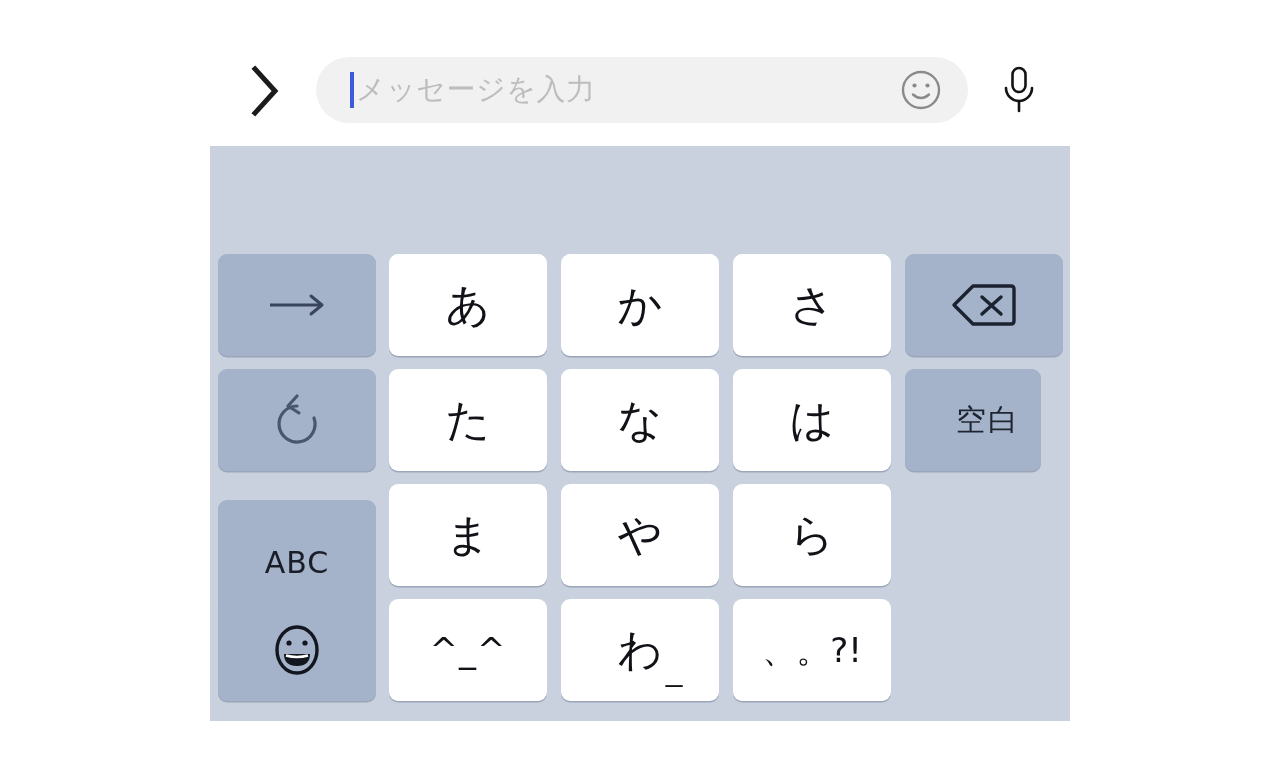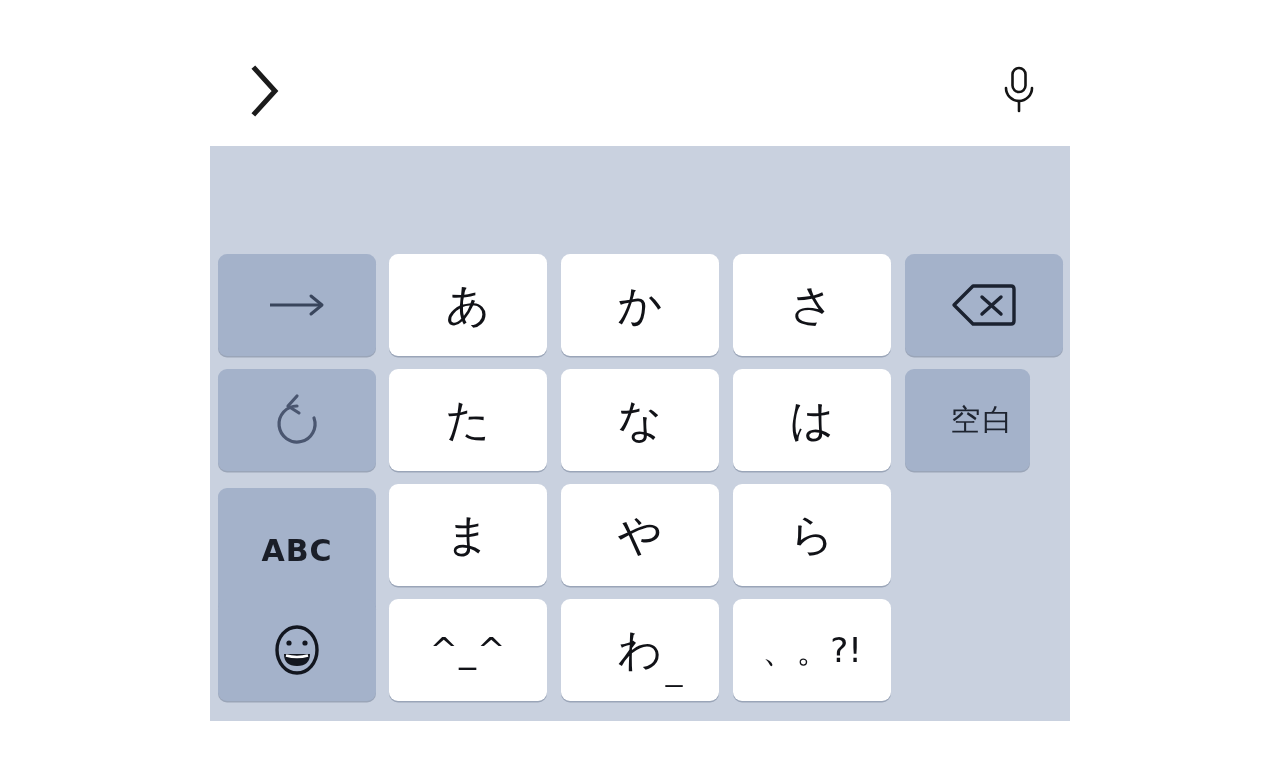--- a/index.html
+++ b/index.html
@@ -169,20 +169,32 @@
 <body>
 
 <div id="input-bar">
 
   <div id="expand-chevron">
     <svg class="icon-svg" width="30" height="52" viewBox="0 0 30 52" fill="none" xmlns="http://www.w3.org/2000/svg" aria-hidden="true">
       <path d="M4 4 L24 26 L4 48" stroke="#1b1b1b" stroke-width="5" stroke-linecap="square" stroke-linejoin="miter" fill="none"></path>
     </svg>
   </div>
 
+  <div id="message-field">
+    <div id="caret"></div>
+    <span id="placeholder">メッセージを入力</span>
+    <div id="emoji-in-field">
+      <svg class="icon-svg" width="42" height="42" viewBox="0 0 42 42" xmlns="http://www.w3.org/2000/svg" aria-hidden="true">
+        <circle cx="21" cy="21" r="18" stroke="#8a8a8a" stroke-width="2.4" fill="none"></circle>
+        <circle cx="14.5" cy="16.5" r="2.1" fill="#8a8a8a"></circle>
+        <circle cx="27.5" cy="16.5" r="2.1" fill="#8a8a8a"></circle>
+        <path d="M13 25.5 Q21 32.5 29 25.5" stroke="#8a8a8a" stroke-width="2.4" fill="none" stroke-linecap="round"></path>
+      </svg>
+    </div>
+  </div>
 
   <div id="mic-button">
     <svg class="icon-svg" width="40" height="52" viewBox="0 0 40 52" xmlns="http://www.w3.org/2000/svg" aria-hidden="true">
       <rect x="13.5" y="4" width="13" height="24" rx="6.5" stroke="#141414" stroke-width="2.6" fill="none"></rect>
       <path d="M7 24 a13 13 0 0 0 26 0" stroke="#141414" stroke-width="2.6" fill="none" stroke-linecap="round"></path>
       <line x1="20" y1="37" x2="20" y2="47" stroke="#141414" stroke-width="2.6" stroke-linecap="round"></line>
     </svg>
   </div>
 </div>
 
@@ -233,25 +245,25 @@
     </div>
 
     <div class="key char" style="left:343px; top:115px; width:158px; height:102px;">
       <span class="key-label">な</span>
     </div>
 
     <div class="key char" style="left:515px; top:115px; width:158px; height:102px;">
       <span class="key-label">は</span>
     </div>
 
-    <div class="key fn" style="left:687px; top:115px; width:125px; height:102px;padding-left:30px;">
+    <div class="key fn" style="left:687px; top:115px; width:136px; height:102px;padding-left:30px;">
       <span class="key-label jp-fn">空白</span>
     </div>
 
-    <div class="key fn" style="left:0px;   top:234px; width:158px; height:126px;font-weight:bold;">
+    <div class="key fn" style="left:0px;   top:246px; width:158px; height:126px;">
       <span class="key-label small">ABC</span>
     </div>
 
     <div class="key char" style="left:171px; top:230px; width:158px; height:102px;">
       <span class="key-label">ま</span>
     </div>
 
     <div class="key char" style="left:343px; top:230px; width:158px; height:102px;">
       <span class="key-label">や</span>
     </div>

